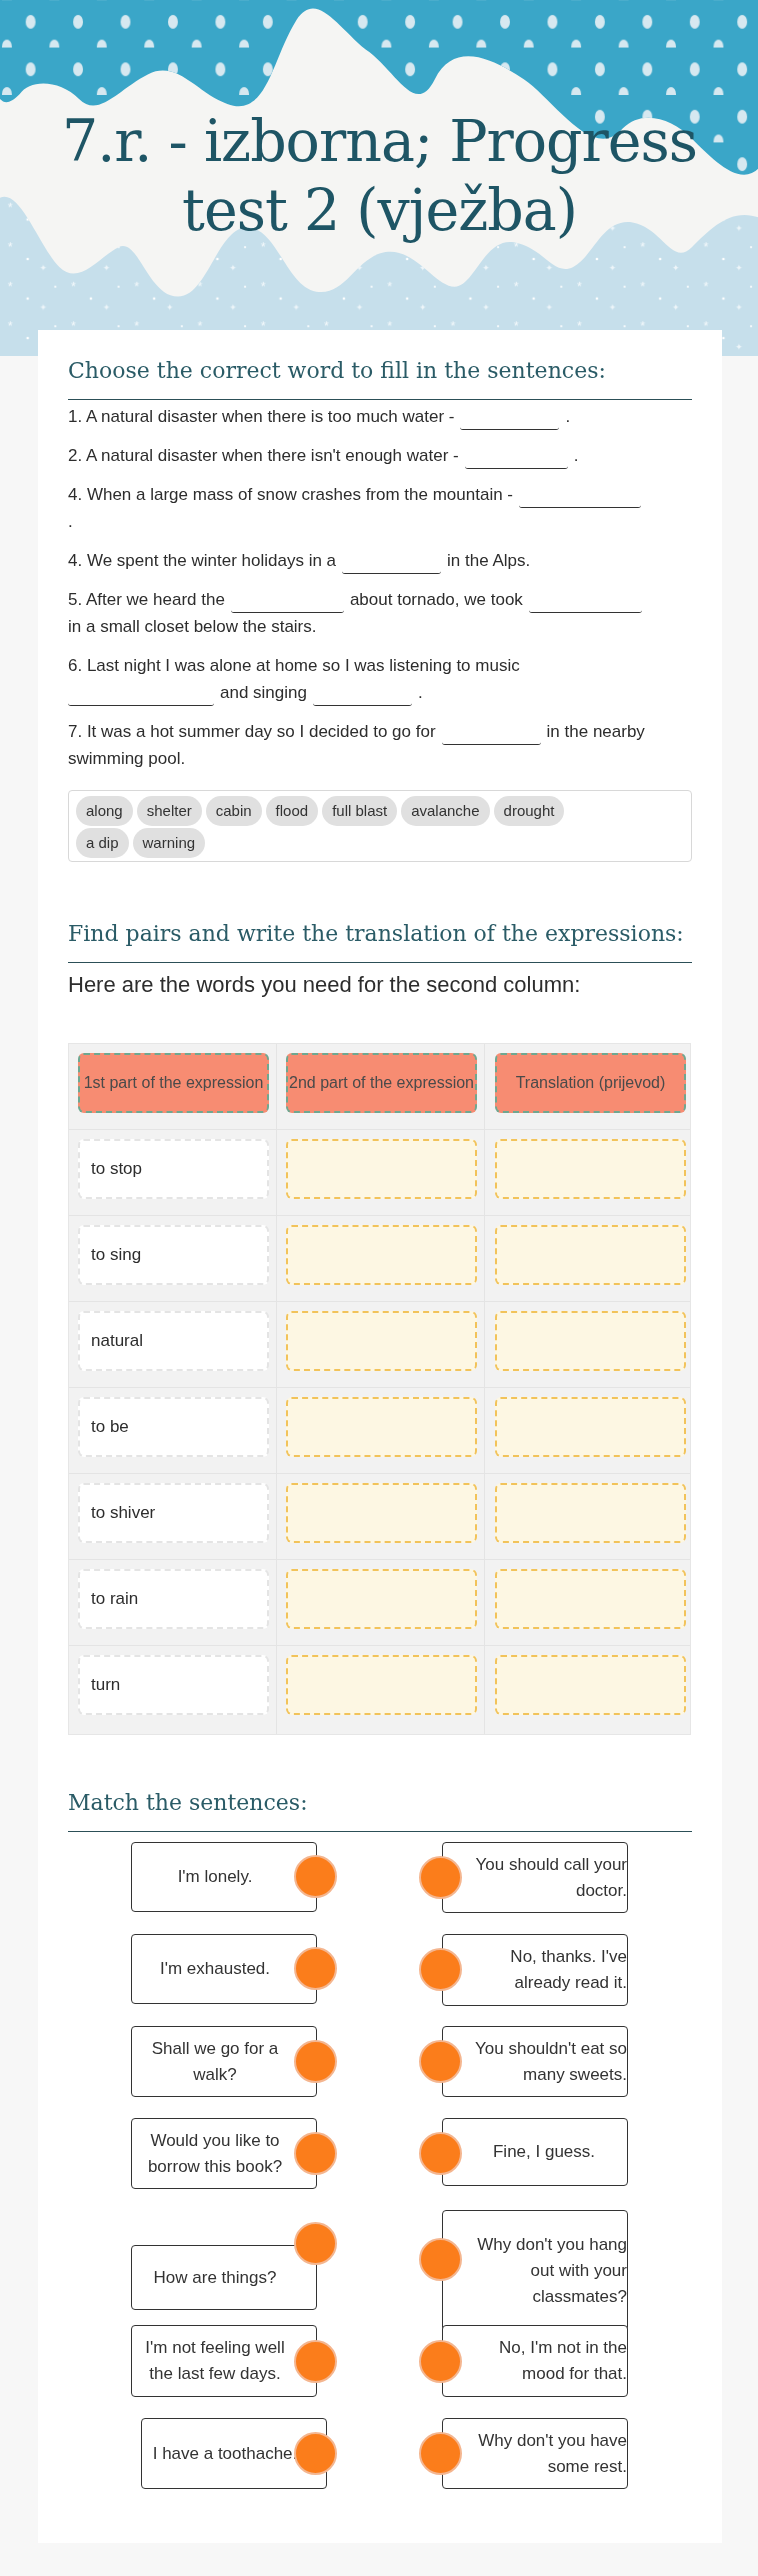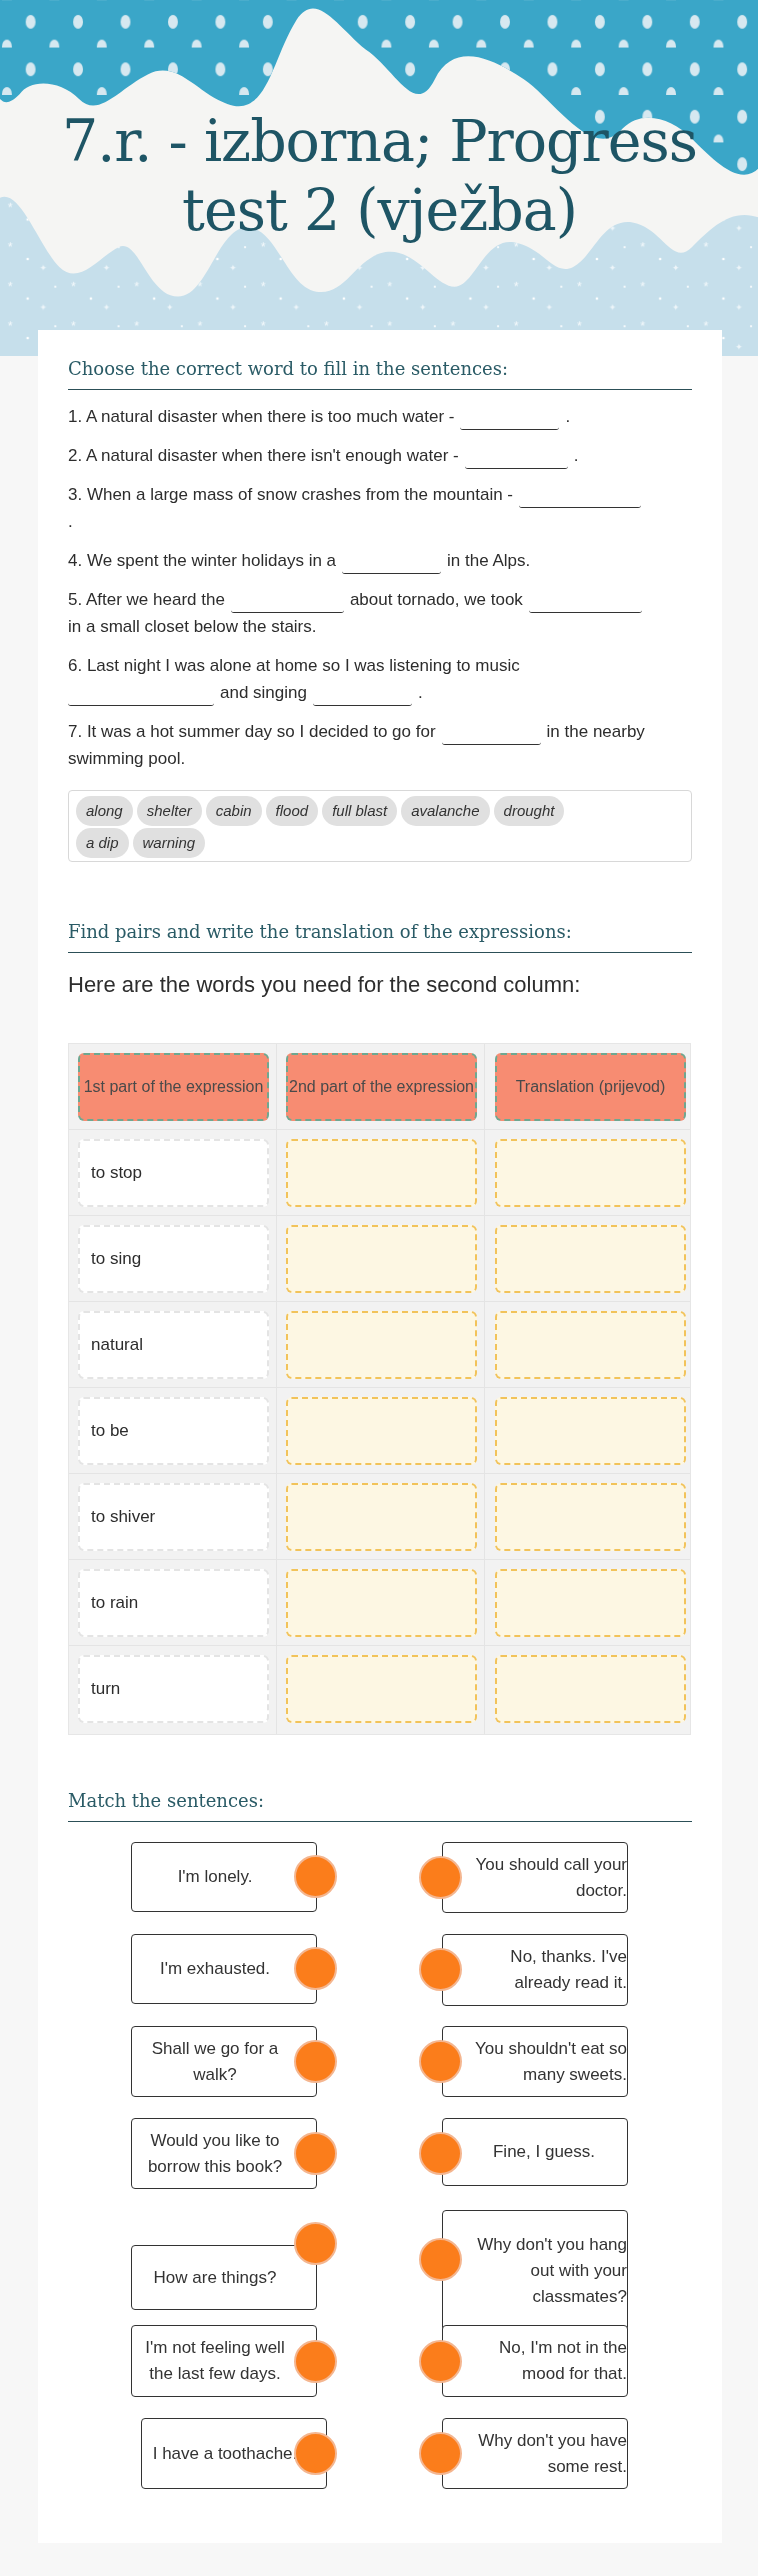--- a/index.html
+++ b/index.html
@@ -11,39 +11,39 @@
   .header svg { position: absolute; left: 0; top: 0; }
   .title { position: absolute; left: 0; top: 107px; width: 759px; text-align: center;
     font-family: "DejaVu Serif", "Liberation Serif", serif; color: #1e5565;
     font-size: 57px; line-height: 69px; letter-spacing: -1px; }
 
   
   .card { position: absolute; left: 38px; top: 330px; width: 684px; height: 2213px; background: #fff; }
 
   .section-heading { position: absolute; left: 30px; width: 624px;
     font-family: "DejaVu Serif", "Liberation Serif", serif; color: #2a5b66;
-    font-size: 18px; padding-bottom: 10px; border-bottom: 1.5px solid #2c4f57; }
+    font-size: 22px; padding-bottom: 16px; border-bottom: 1.5px solid #2c4f57; }
 
   
   .sentences { position: absolute; left: 30px; top: 73px; width: 624px; font-size: 17px; line-height: 27px; color: #2d2d2d; }
   .sentence { margin-bottom: 12px; }
   .blank { display: inline-block; height: 22px; border-bottom: 1.5px solid #333; vertical-align: -8px; margin: 0 6px; border-radius: 0 0 3px 3px; }
 
   .word-bank { position: absolute; left: 30px; top: 460px; width: 624px; height: 72px;
     border: 1px solid #d8d8d8; border-radius: 4px; padding: 5px 7px; }
   .chip { display: inline-block; background: #e0e0e0; color: #333; border-radius: 16px;
-    font-size: 15px; height: 30px; line-height: 30px; padding: 0 10px; margin: 0 4px 2px 0; font-style: italic; }
+    font-size: 15px; height: 30px; line-height: 30px; padding: 0 10px; margin: 0 4px 2px 0; }
 
   
   .intro { position: absolute; left: 30px; font-size: 22px; color: #2d2d2d; }
   .intro-bold { font-weight: bold; }
   .table { position: absolute; left: 30px; top: 713px; width: 623px; height: 692px;
     background: #f2f2f2; border: 1px solid #e6e6e6; }
   .trow { position: absolute; left: 0; width: 621px; height: 86px; border-bottom: 1px solid #e4e4e4; }
-  .tcell { position: absolute; top: 9px; height: 68px; border-radius: 6px; }
+  .tcell { position: absolute; top: 9px; height: 60px; border-radius: 6px; }
   .tcol-divider { position: absolute; top: 0; width: 1px; height: 690px; background: #e4e4e4; }
   .hcell { background: #f78c72; border: 2px dashed #6fa790; color: #4a4a4a;
     font-size: 16px; line-height: 24px; text-align: center; display: flex; align-items: center; justify-content: center; }
   .fcell { background: #fff; border: 2px dashed #e4e4e4; font-size: 17px; color: #2d2d2d; padding-left: 11px; display: flex; align-items: center; }
   .dcell { background: #fdf7e3; border: 2px dashed #f2c35a; }
 
   
   .match-box { position: absolute; width: 186px; border: 1.5px solid #333; border-radius: 4px; background: #fff;
     font-size: 17px; line-height: 26px; color: #333; text-align: center; display: flex; align-items: center; justify-content: center; }
   .match-box.left { padding-right: 18px; }
@@ -84,21 +84,21 @@
   <div class="section-heading" style="top:28px;">Choose the correct word to fill in the sentences:</div>
 
   <div class="sentences">
     <div class="sentence">
       <span>1. A natural disaster when there is too much water -</span><span class="blank" style="width:99px"></span><span>.</span>
     </div>
     <div class="sentence">
       <span>2. A natural disaster when there isn't enough water -</span><span class="blank" style="width:103px"></span><span>.</span>
     </div>
     <div class="sentence">
-      <span>3. When a large mass of snow crashes from the mountain -</span><span class="blank" style="width:122px"></span><br><span>.</span>
+      <span>4. When a large mass of snow crashes from the mountain -</span><span class="blank" style="width:122px"></span><br><span>.</span>
     </div>
     <div class="sentence">
       <span>4. We spent the winter holidays in a</span><span class="blank" style="width:99px"></span><span>in the Alps.</span>
     </div>
     <div class="sentence">
       <span>5. After we heard the</span><span class="blank" style="width:113px"></span><span>about tornado, we took</span><span class="blank" style="width:113px"></span><br><span>in a small closet below the stairs.</span>
     </div>
     <div class="sentence">
       <span>6. Last night I was alone at home so I was listening to music</span><br><span class="blank" style="width:146px;margin-left:0"></span><span>and singing</span><span class="blank" style="width:99px"></span><span>.</span>
     </div>

